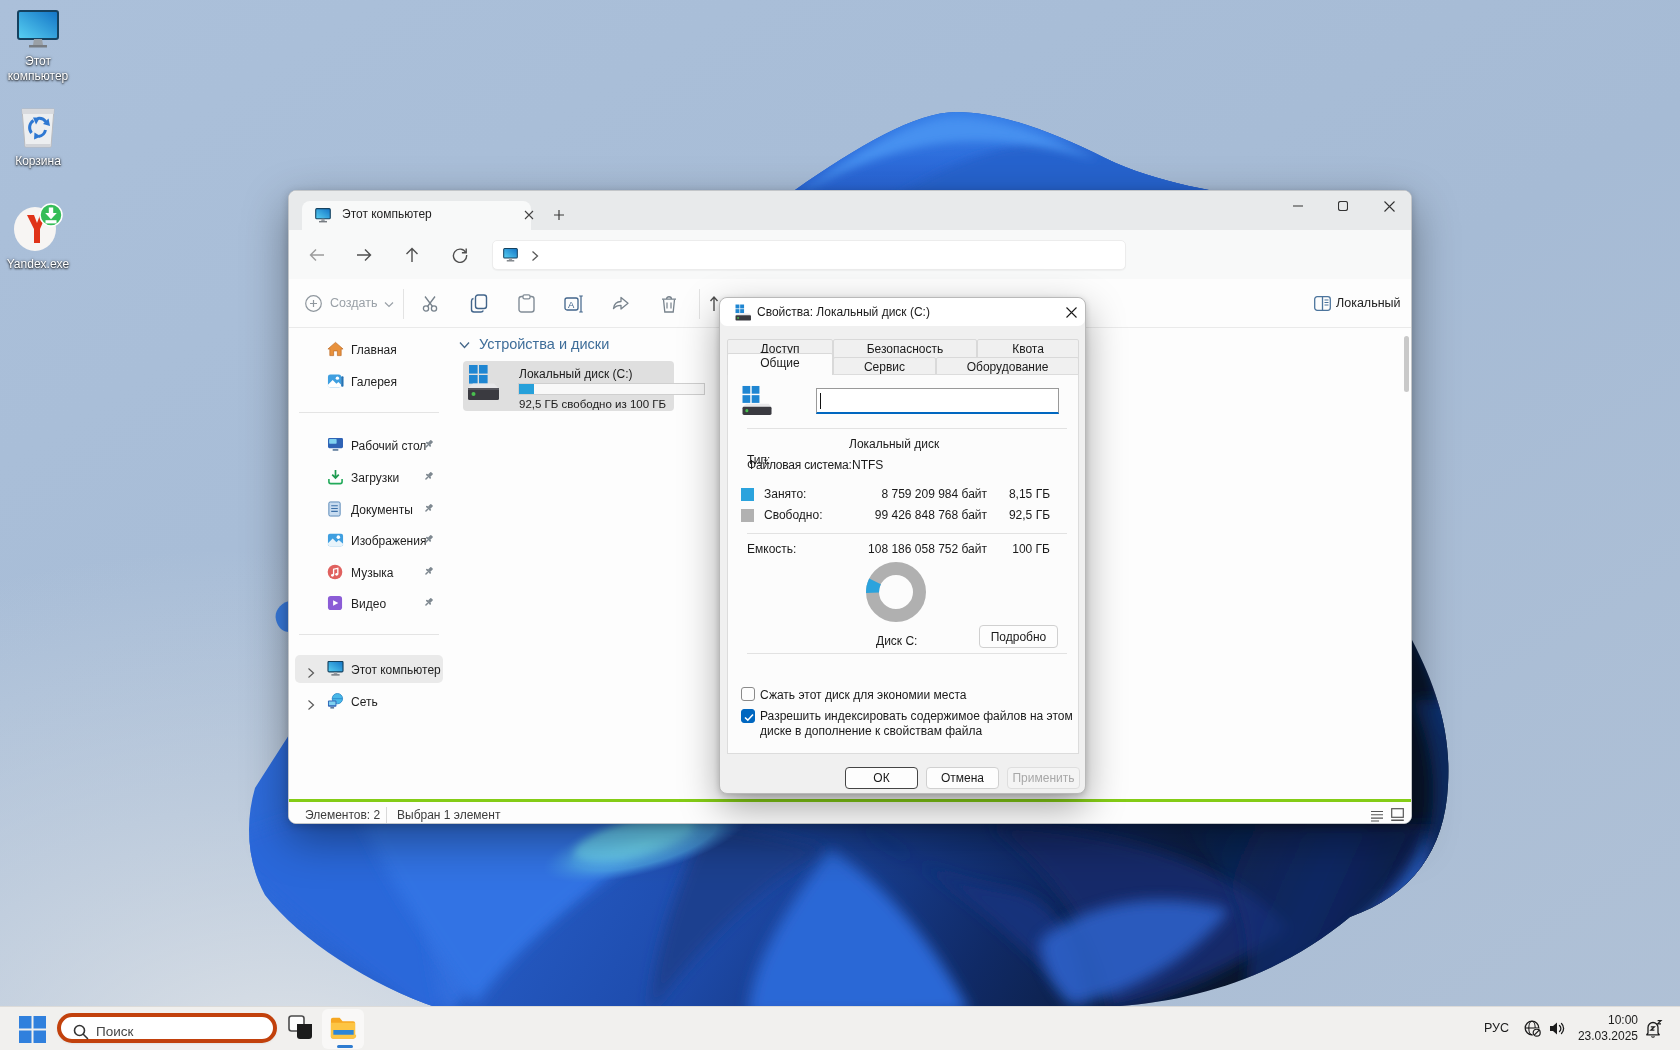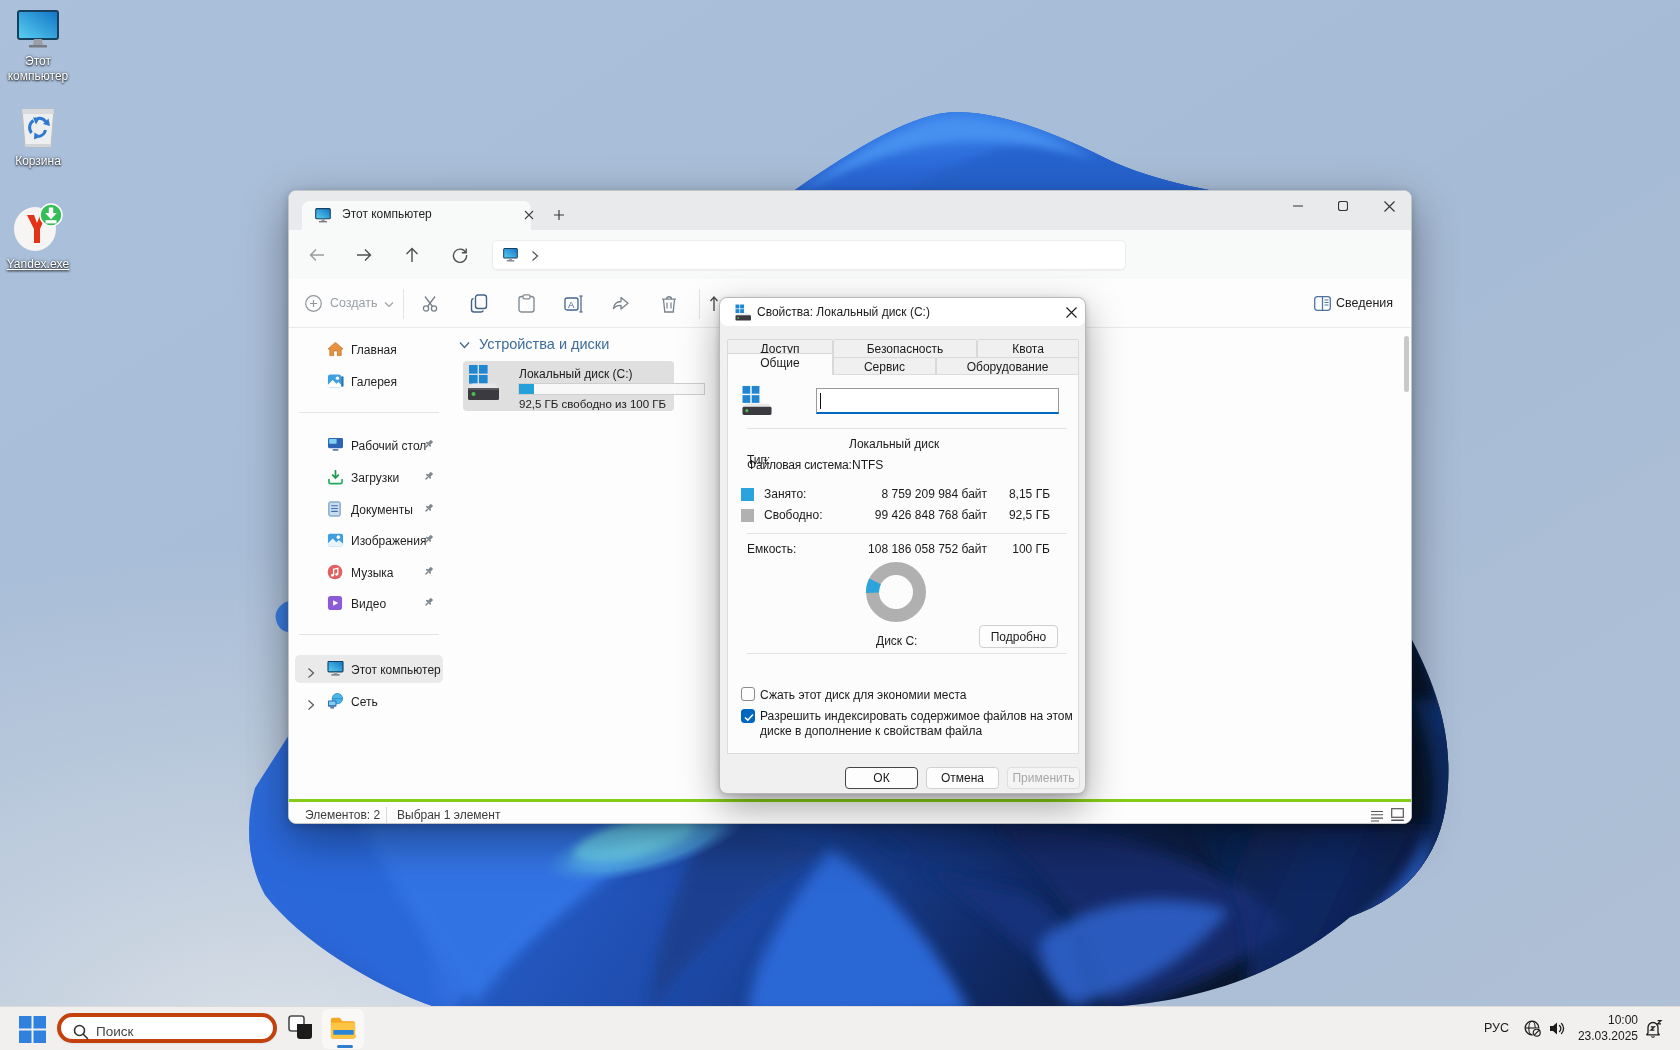--- a/index.html
+++ b/index.html
@@ -175,21 +175,21 @@
         <path d="M27.5,25 a8.5,8.5 0 0 1 -7,6.5"></path>
       </g>
       <g fill="#2e78d2">
         <polygon points="15,12.5 22,12.5 18,19.5"></polygon>
         <polygon points="30.5,13.5 32,21 25,19"></polygon>
         <polygon points="16.5,27.5 23,31.5 16,34.5"></polygon>
       </g>
     </svg>
     <div style="margin-top:5px">Корзина</div>
   </div>
-  <div class="dicon" style="left:0px;top:203px;text-decoration:underline;">
+  <div class="dicon" style="left:0px;top:203px;">
     <svg width="50" height="50" viewBox="0 0 50 50" style="display:block;margin:0 auto;">
       <ellipse cx="22" cy="26" rx="21" ry="22" fill="#f7f5f3"></ellipse>
       <path d="M14,12 L21,12 L24,20 L27,12 L33,12 L27,26 L27,40 L21,40 L21,26 Z" fill="#e03318"></path>
       <circle cx="38" cy="12" r="11" fill="#35bd58" stroke="#ffffff" stroke-width="1.5"></circle>
       <rect x="35.8" y="4.5" width="4.4" height="6.5" fill="#fff"></rect>
       <polygon points="32.2,10 43.8,10 38,16.2" fill="#fff"></polygon>
       <rect x="32.5" y="17.2" width="11" height="3.2" fill="#fff"></rect>
     </svg>
     <div style="margin-top:4px">Yandex.exe</div>
   </div>
@@ -292,21 +292,21 @@
 
       <svg width="18" height="18" viewBox="0 0 18 18" style="position:absolute;left:420px;top:16px">
         <path d="M5,16 V2 M1.5,6 L5,2 L8.5,6" stroke="#4f4f4f" stroke-width="1.4" fill="none"></path>
         </svg>
 
       <svg width="17" height="15" viewBox="0 0 17 15" style="position:absolute;left:1025px;top:17px">
         <rect x="0.7" y="0.7" width="15.6" height="13.6" rx="2.5" fill="none" stroke="#4c749c" stroke-width="1.3"></rect>
         <line x1="8.5" y1="1" x2="8.5" y2="14.3" stroke="#4c749c" stroke-width="1.3"></line>
         <path d="M10.5,4 h4 M10.5,6.5 h4 M10.5,9 h4" stroke="#4c749c" stroke-width="1"></path>
         </svg>
-      <span style="position:absolute;left:1047px;top:17px;font-size:12.5px;color:#222;">Сведения</span>
+      <span style="position:absolute;left:1047px;top:17px;font-size:12.5px;color:#222;">Локальный</span>
     </div>
     <div id="ebody">
       <div id="sidebar">
         <div class="sit" style="top:7px">
             <span class="sic"><svg width="17" height="16" viewBox="0 0 18 16">
           <path d="M9,1 L17,8 H15 V15 H11 V10 H7 V15 H3 V8 H1 Z" fill="#e8913c" stroke="#c0702a" stroke-width="0.8" stroke-linejoin="round"></path>
               </svg></span>
           <span class="stx">Главная</span>
           </div>
         <div class="sit" style="top:39px">

